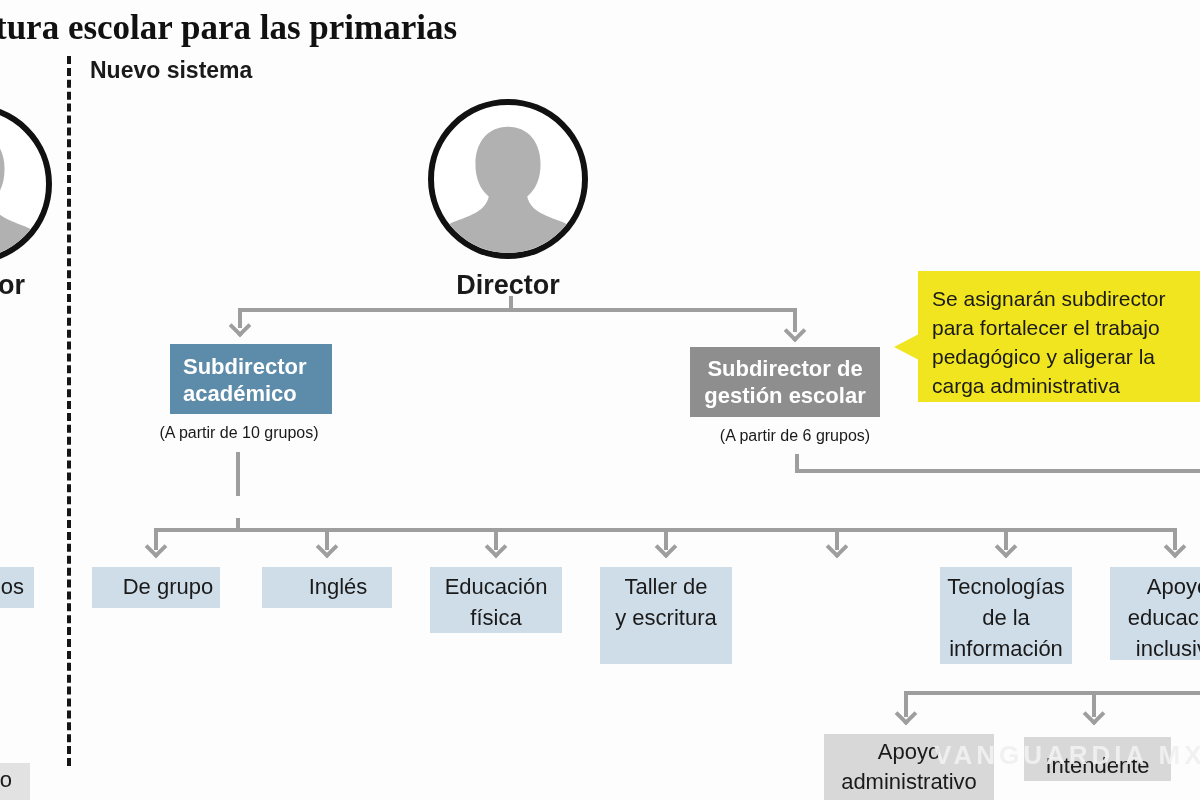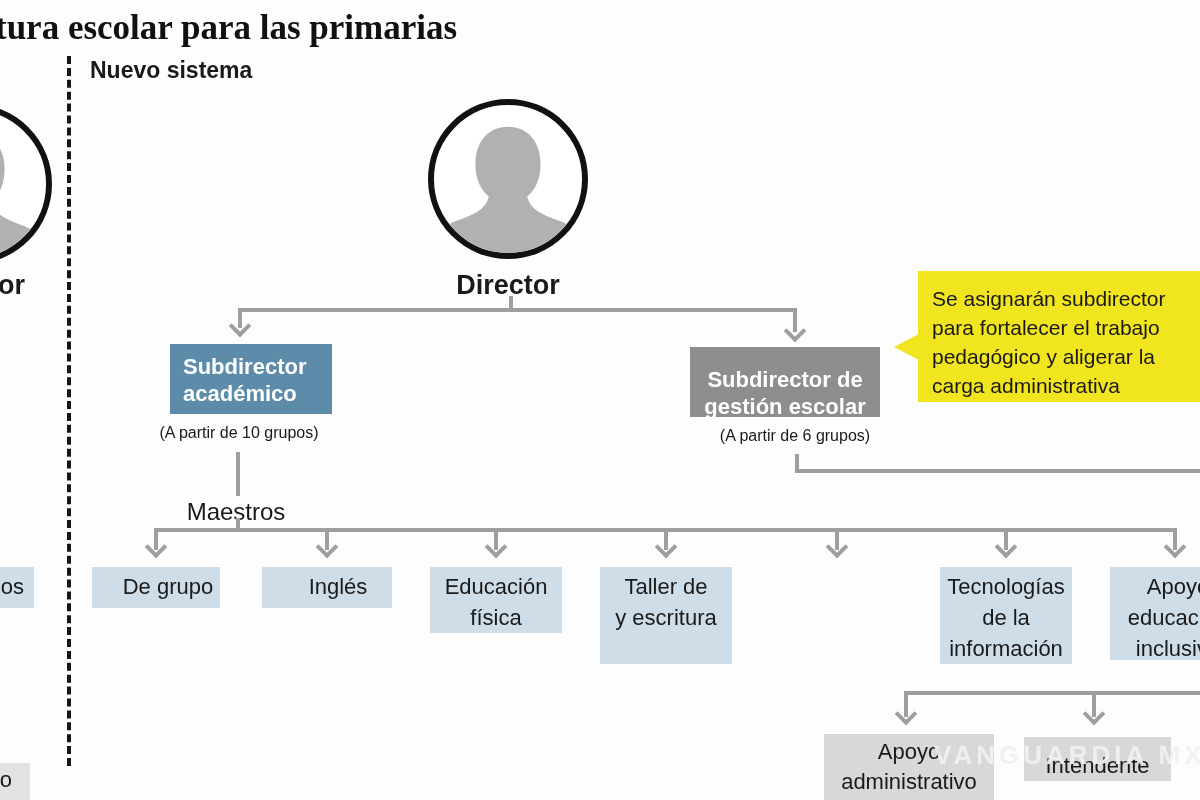--- a/index.html
+++ b/index.html
@@ -17,21 +17,21 @@
   
   .hline,.vline{position:absolute;background:#9e9e9e;}
   .hline{height:4px;}
   .vline{width:4px;}
   .chev{position:absolute;width:16px;height:16px;box-sizing:border-box;
         border-right:4px solid #9e9e9e;border-bottom:4px solid #9e9e9e;transform:rotate(45deg);}
   
   .box{position:absolute;box-sizing:border-box;text-align:center;}
   .box-blue{background:#5d8cab;color:#fff;font-weight:700;font-size:22px;line-height:27px;
             text-align:left;padding:9px 0 0 13px;}
-  .box-gray{background:#8e8e8e;color:#fff;font-weight:700;font-size:22px;line-height:27px;padding-top:19px;}
+  .box-gray{background:#8e8e8e;color:#fff;font-weight:700;font-size:22px;line-height:27px;padding-top:8px;}
   .box-teacher{background:#cfdde9;font-size:22px;line-height:31px;padding-top:4px;}
   .box-support{background:#d8d8d8;font-size:22px;line-height:30px;padding-top:3px;}
   .note{position:absolute;font-size:16px;text-align:center;white-space:nowrap;}
   .maestros{position:absolute;left:136px;top:498px;width:200px;font-size:24px;text-align:center;}
   
   .callout{position:absolute;left:918px;top:271px;width:290px;height:131px;background:#f0e51e;
            font-size:21px;line-height:29px;padding:13px 0 0 14px;box-sizing:border-box;white-space:nowrap;}
   .callout-tail{position:absolute;left:894px;top:334px;width:0;height:0;
                 border-top:13px solid transparent;border-bottom:13px solid transparent;
                 border-right:25px solid #f0e51e;}
@@ -90,21 +90,20 @@
 
   <div class="callout">
     <div>Se asignarán subdirector</div>
     <div>para fortalecer el trabajo</div>
     <div>pedagógico y aligerar la</div>
     <div>carga administrativa</div>
   </div>
   <div class="callout-tail"></div>
 
   <div class="vline" style="left:236px;top:452px;height:44px;"></div>
-  <div class="maestros">Maestros</div>
   <div class="vline" style="left:236px;top:518px;height:14px;"></div>
   <div class="hline" style="left:154px;top:528px;width:1023px;"></div>
 
   <div class="vline" style="left:154px;top:528px;height:22px;"></div>
   <div class="chev" style="left:148px;top:539px;"></div>
   <div class="vline" style="left:325px;top:528px;height:22px;"></div>
   <div class="chev" style="left:319px;top:539px;"></div>
   <div class="vline" style="left:494px;top:528px;height:22px;"></div>
   <div class="chev" style="left:488px;top:539px;"></div>
   <div class="vline" style="left:664px;top:528px;height:22px;"></div>

